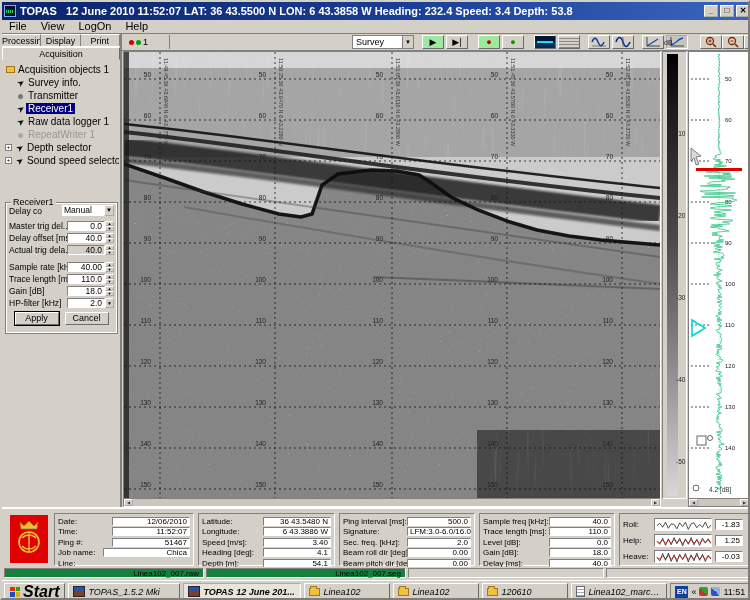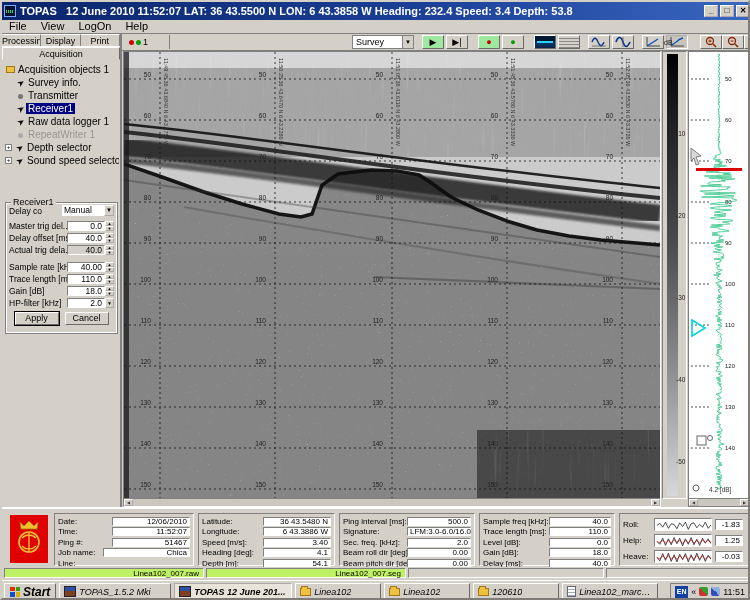--- a/index.html
+++ b/index.html
@@ -111,27 +111,27 @@
   .sval{height:9px;background:#d4d0c8;font-size:8px;text-align:right;padding:0 2px;
     line-height:8px;flex:none;white-space:nowrap;}
   .sval.white{background:#fff;}
   .mrow{display:flex;align-items:center;height:16px;gap:3px;}
   .spark{width:58px;height:13px;background:#fff;flex:none;}
   .mval{width:28px;height:11px;background:#fff;font-size:8px;text-align:right;line-height:10px;padding:0 2px;flex:none;}
 
   
   .filebar{position:absolute;left:0;top:565px;width:750px;height:13px;background:#d4d0c8;display:flex;gap:2px;padding:1px 2px;}
   .fseg{height:10px;font-size:8px;text-align:right;padding:0 4px;line-height:9px;}
-  .fseg.green{background:#bef264;}
+  .fseg.green{background:#15803d;}
   .fseg.gray{background:#d4d0c8;}
 
   
   .taskbar{position:absolute;left:0;top:578px;width:750px;height:22px;background:#d4d0c8;
     border-top:1px solid #fff;display:flex;align-items:center;padding:0 2px;gap:3px;font-size:9px;}
-  .startbtn{height:18px;display:flex;align-items:center;gap:3px;padding:0 5px;font-weight:bold;font-size:12px;font-style:italic;}
+  .startbtn{height:18px;display:flex;align-items:center;gap:3px;padding:0 5px;font-weight:bold;font-size:16px;font-style:italic;}
   .winflag{width:10px;height:10px;display:grid;grid-template-columns:1fr 1fr;grid-template-rows:1fr 1fr;gap:1px;}
   .winflag i{display:block;}
   .taskitem{height:18px;display:flex;align-items:center;gap:3px;padding:0 4px;overflow:hidden;
     white-space:nowrap;flex:none;}
   .taskitem.active{background:#e8e4da;border:1px inset #fff;font-weight:bold;}
   .folder-ic{width:11px;height:8px;background:#f0c040;border:1px solid #a07818;position:relative;flex:none;}
   .folder-ic::before{content:"";position:absolute;left:0;top:-3px;width:5px;height:2px;background:#f0c040;border:1px solid #a07818;border-bottom:none;}
   .doc-ic{width:9px;height:11px;background:#fff;border:1px solid #667;flex:none;
     background-image:repeating-linear-gradient(0deg,#9ab 0 1px,#fff 1px 3px);}
   .topas-ic{width:12px;height:11px;background:linear-gradient(180deg,#3050a0 50%,#804020 50%);border:1px solid #223;flex:none;}

